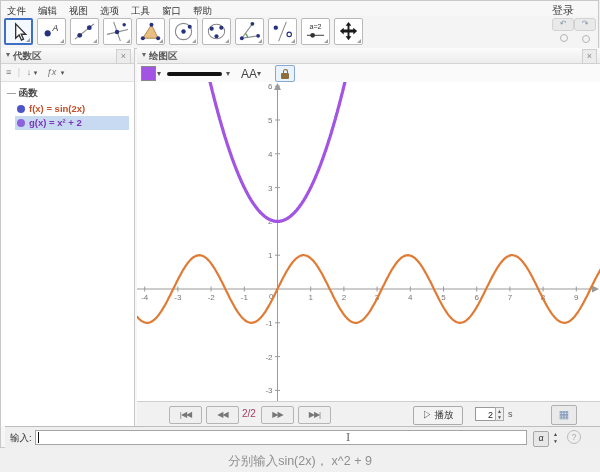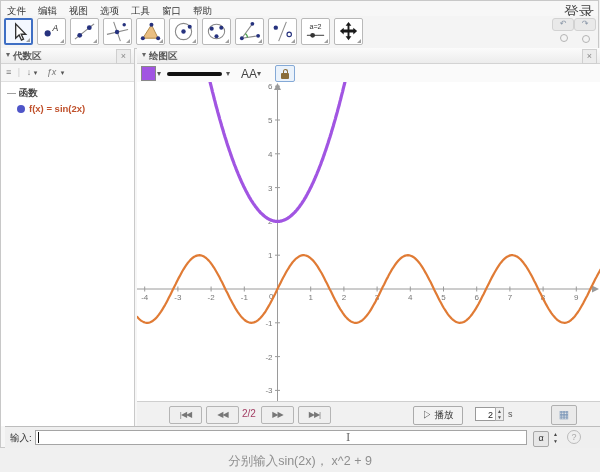--- a/index.html
+++ b/index.html
@@ -1,21 +1,21 @@
 <!DOCTYPE html>
 <html><head>
 <meta charset="utf-8">
 <style>
   html,body{margin:0;padding:0;}
   body{width:600px;height:472px;background:#f0f0f0;font-family:"Liberation Sans",sans-serif;position:relative;overflow:hidden;}
   .window{position:absolute;left:0;top:0;width:599px;height:448px;background:#f6f6f6;border:1px solid #c8c8c8;box-sizing:border-box;}
   
   .menubar{position:absolute;left:0;top:0;width:100%;height:15px;background:#f7f7f7;font-size:9.5px;color:#333;}
   .menubar .mi{display:inline-block;padding:4px 6px 0 6px;cursor:default;}
-  .signin{position:absolute;right:4px;top:2px;font-size:15px;color:#444;}
+  .signin{position:absolute;right:24px;top:2px;font-size:11px;color:#444;}
   
   .toolbar{position:absolute;left:0;top:15px;width:100%;height:32px;background:#f4f4f4;border-bottom:1px solid #c9c9c9;}
   .tbtn{position:absolute;top:2px;width:29px;height:27px;background:#fff;border:1px solid #b9b9b9;border-radius:2px;box-sizing:border-box;}
   .tbtn svg{position:absolute;left:1px;top:1px;}
   .tbtn::after{content:"";position:absolute;right:1px;bottom:1px;width:0;height:0;border-left:4px solid transparent;border-bottom:4px solid #a0a0a0;}
   .tbtn.sel{border:2px solid #3f6fc4;background:#f4f8ff;}
   .ur-btn{position:absolute;top:2px;width:20px;height:11px;background:#e9e9e9;border:1px solid #d2d2d2;border-radius:3px;font-size:8px;color:#8a97a8;text-align:center;line-height:10px;}
   .mini-circle{position:absolute;width:8px;height:8px;border:1.5px solid #b4b4b4;border-radius:50%;font-size:6px;color:#b0b0b0;text-align:center;line-height:8px;box-sizing:border-box;}
   
   .main{position:absolute;left:0;top:47px;width:100%;height:378px;}
@@ -173,20 +173,24 @@
         <span style="margin-left:4px">↓</span>
         <span style="font-size:7px;color:#555">▾</span>
         <span style="margin-left:7px;font-style:italic">ƒx</span>
         <span style="font-size:7px;color:#555;margin-left:2px">▾</span>
       </div>
       <div class="tree">
         <div class="tree-root"><span class="dash">—</span> <span>函数</span></div>
         <div class="tree-row">
           <span class="tree-dot" style="background: rgb(79, 85, 200);"></span>
           <span class="tree-label" style="color: rgb(192, 81, 44);">f(x) = sin(2x)</span>
+        </div>
+        <div class="tree-row sel">
+          <span class="tree-dot" style="background: rgb(143, 98, 221);"></span>
+          <span class="tree-label" style="color: rgb(122, 53, 184);">g(x) = x² + 2</span>
         </div>
       </div>
     </div>
 
     <div class="graphics">
       <div class="panel-header">
         <span class="ph-caret">▾</span><span class="ph-title">绘图区</span>
         <span class="ph-close">×</span>
       </div>
       <div class="stylebar">

